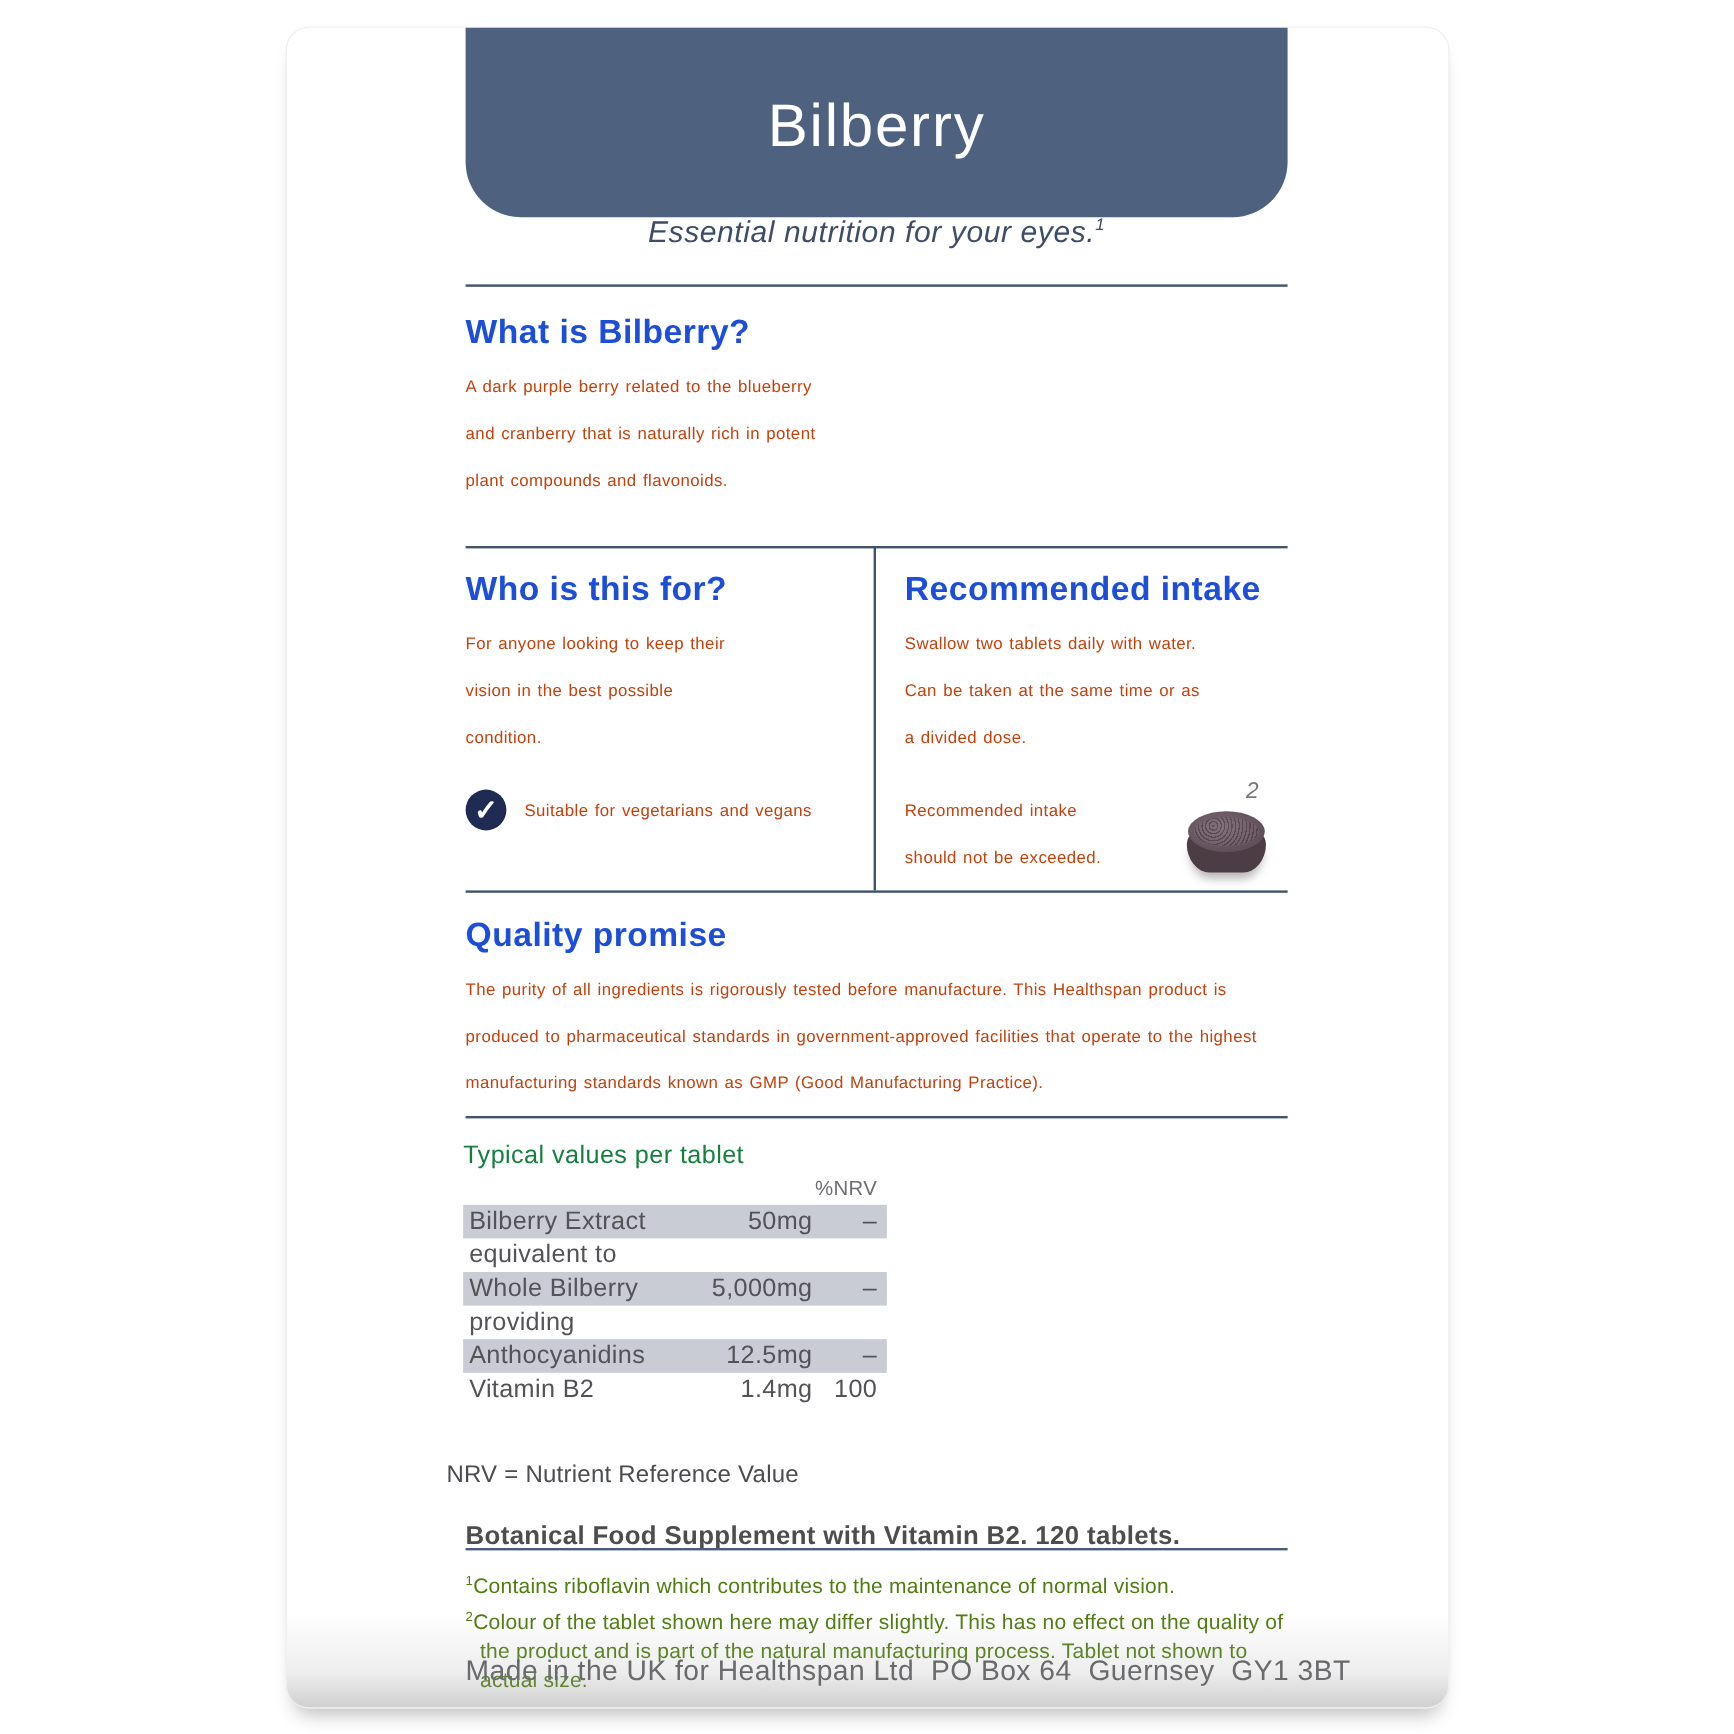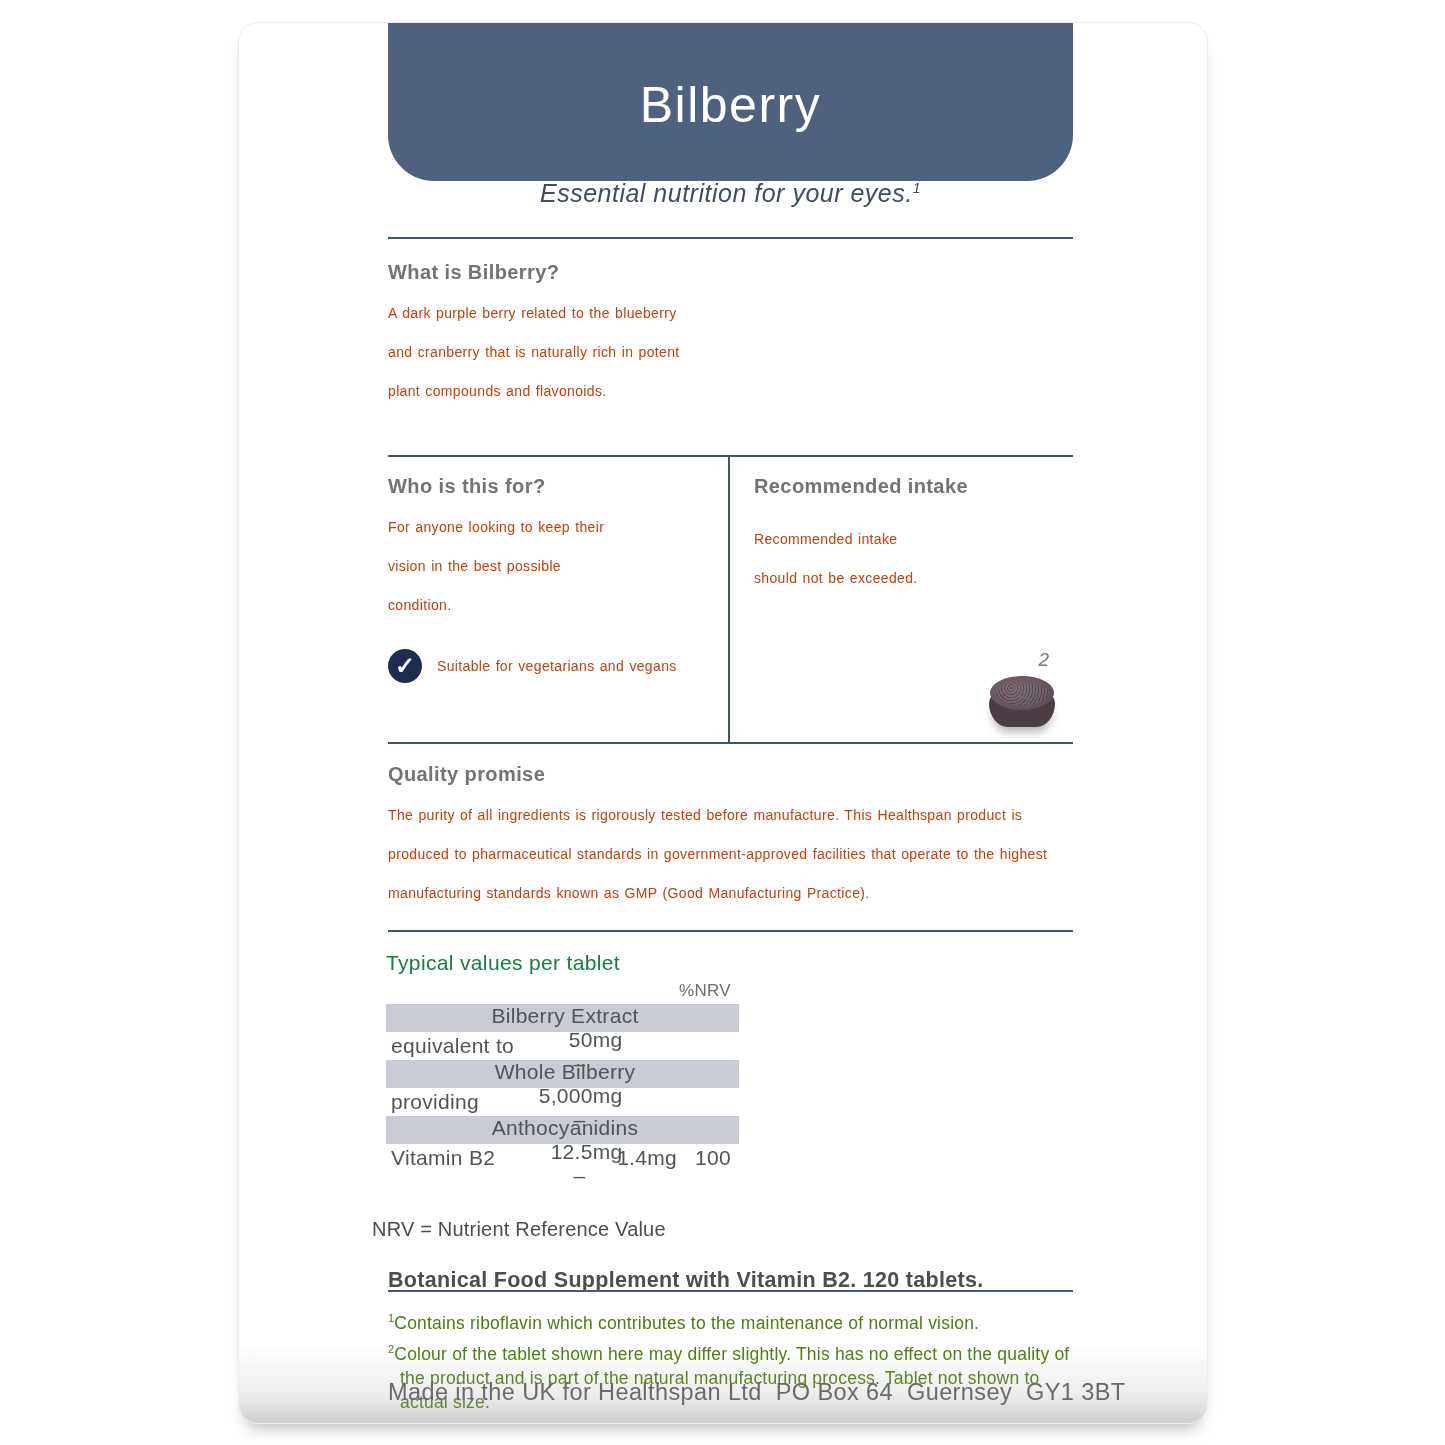--- a/index.html
+++ b/index.html
@@ -40,21 +40,21 @@
   .rule.r1{top:214px;}
   .rule.r2{top:432px;}
   .rule.r3{top:719px;}
   .rule.r4{top:907px;}
   .rule.r5{top:1267px;border-top:2px solid #4a5c7d;}
   .vdiv{
     position:absolute;left:489px;top:432px;height:287px;width:0;
     border-left:2px solid #42536c;
   }
   h3.sec{
-    margin:0 0 10px 0;font-size:20px;font-weight:bold;color:#737373;
+    margin:0 0 10px 0;font-size:28px;font-weight:bold;color:#1d4ed8;
     letter-spacing:0.4px;
   }
   .bodytext{
     font-size:14px;color:#c2410c;line-height:39px;letter-spacing:0.35px;
     word-spacing:1px;margin:0;
   }
   .col-what{position:absolute;left:149px;top:238px;width:305px;}
   .col-why{position:absolute;left:515px;top:238px;width:295px;}
   .col-who{position:absolute;left:149px;top:452px;width:300px;}
   .col-intake{position:absolute;left:515px;top:452px;width:300px;}
@@ -94,21 +94,21 @@
   .prodinfo .sub{font-size:21px;color:#15803d;letter-spacing:0.35px;margin:0;}
   .nrv-head{
     width:353px;text-align:right;padding-right:8px;box-sizing:border-box;
     font-size:17px;color:#6d6e71;margin-top:6px;letter-spacing:0.3px;
   }
   .ptable{width:353px;margin-top:3px;}
   .prow{
     display:flex;align-items:center;height:28px;
     font-size:21px;color:#525356;letter-spacing:0.3px;
   }
-  .prow.shaded{background:#c9cbd5;flex-direction:column;}
+  .prow.shaded{background:#c9cbd5;}
   .prow .nm{flex:1;padding-left:5px;}
   .prow .amt{width:120px;text-align:right;}
   .prow .nrv{width:62px;text-align:right;padding-right:8px;box-sizing:border-box;}
   .nrv-note{
     position:absolute;left:133px;top:1195px;font-size:20px;color:#4b4c4f;
     letter-spacing:0.2px;
   }
   .supplement{
     position:absolute;left:149px;top:1245px;font-size:21.5px;font-weight:bold;
     color:#4c4d4f;letter-spacing:0.3px;
@@ -152,20 +152,21 @@
     <h3 class="sec">Who is this for?</h3>
     <p class="bodytext who-body">For anyone looking to keep their vision in the best possible condition.</p>
     <div class="badge">
       <span class="check-circle">✓</span>
       <span class="bodytext badge-text">Suitable for vegetarians and vegans</span>
     </div>
   </div>
 
   <div class="col-intake">
     <h3 class="sec">Recommended intake</h3>
+    <p class="bodytext intake-body1">Swallow two tablets daily with water. Can be taken at the same time or as a divided dose.</p>
     <p class="bodytext intake-body2">Recommended intake should not be exceeded.</p>
   </div>
 
   <div class="tablet-wrap">
     <span class="tablet-sup">2</span>
     <div class="tablet"></div>
   </div>
 
   <div class="rule r3"></div>
 

